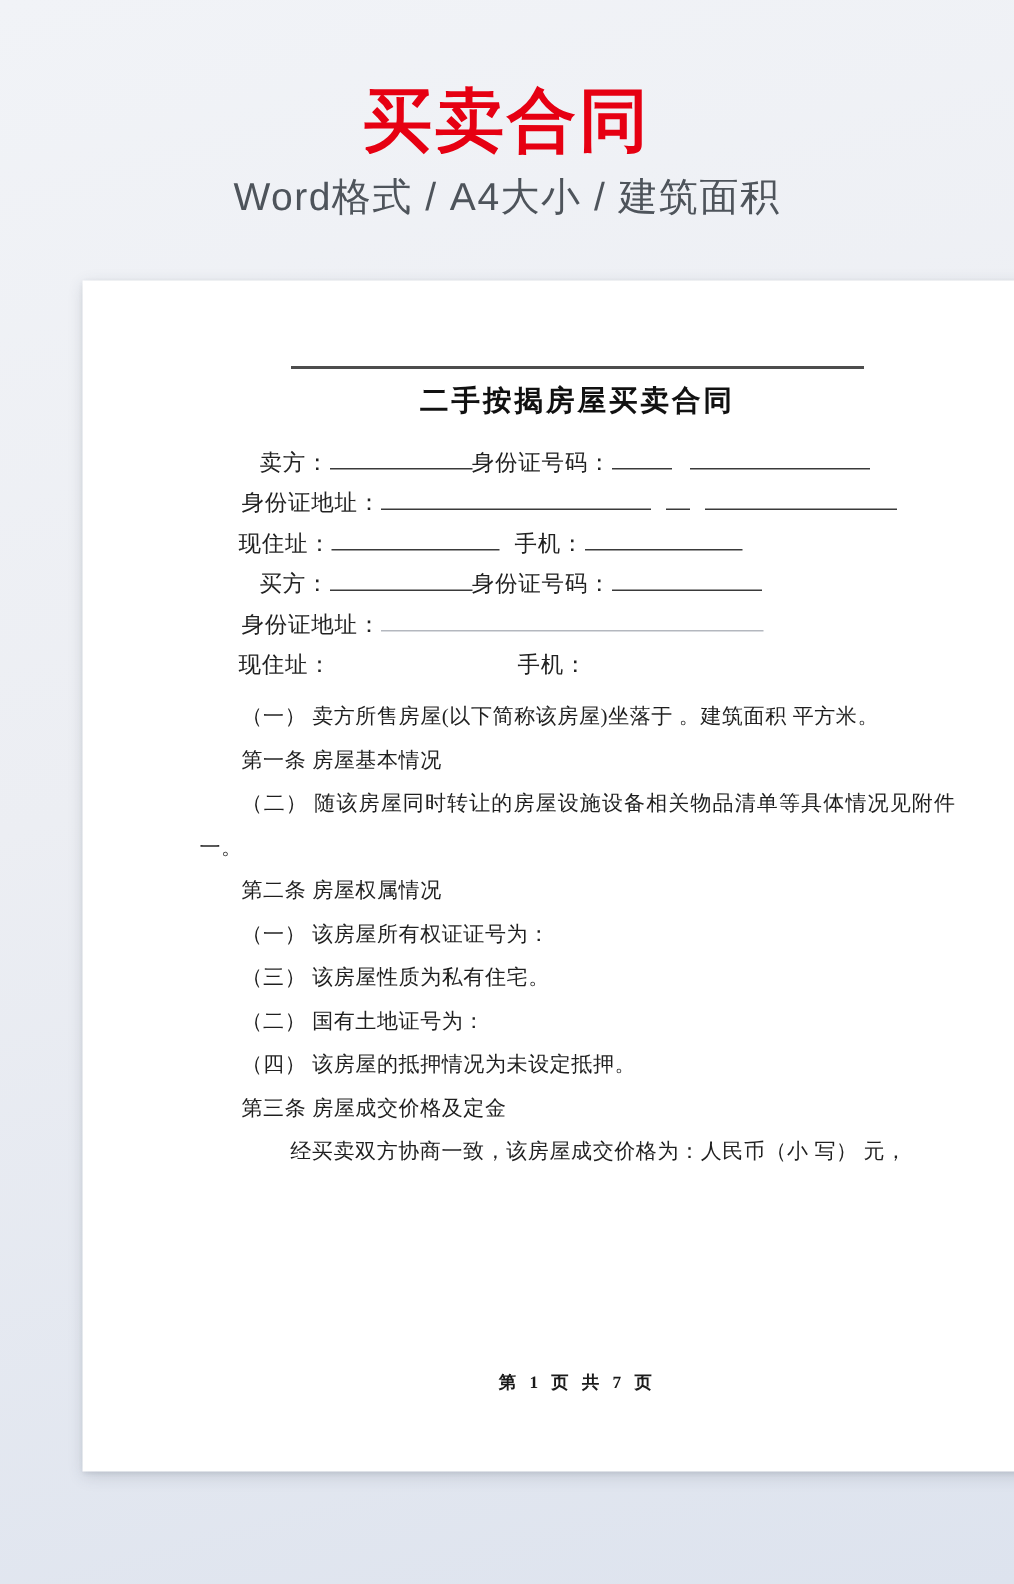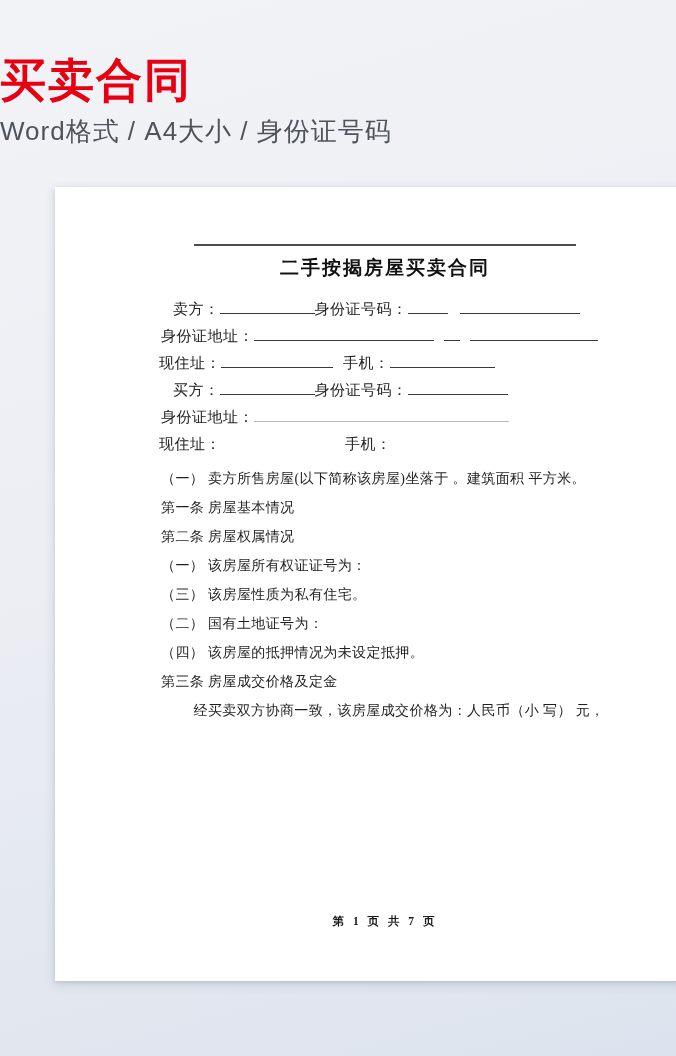--- a/index.html
+++ b/index.html
@@ -4,21 +4,21 @@
 <style>
   html,body{margin:0;padding:0;}
   .stage{
     position:relative;
     width:676px;height:1056px;
     overflow:hidden;
     background:linear-gradient(165deg,#f1f3f7 0%,#eceef3 45%,#dde3ee 100%);
     font-family:"Liberation Sans","DejaVu Sans",sans-serif;
   }
   
-  .header{padding-top:54px;}
+  .header{padding-top:54px;text-align:center;}
   .header h1{
     margin:0;
     font-size:46px;line-height:52px;
     font-weight:bold;
     letter-spacing:2px;
     color:#e60012;
   }
   .header .subtitle{
     margin:10px 0 0 0;
     font-size:26px;line-height:30px;
@@ -87,39 +87,40 @@
     font-family:"Liberation Serif","DejaVu Serif",serif;
   }
 </style>
 </head>
 <body>
 
 <div class="stage">
 
   <div class="header">
     <h1 style="color: rgb(230, 0, 18);">买卖合同</h1>
-    <p class="subtitle">Word格式 / A4大小 / 身份证号码</p>
+    <p class="subtitle">Word格式 / A4大小 / 建筑面积</p>
   </div>
 
   <div class="doc-page">
     <div class="title-rule"></div>
     <h2 class="doc-title">二手按揭房屋买卖合同</h2>
 
     <div class="form-rows">
         <div class="form-row" style="padding-left: 40px;"><span class="lbl">卖方：</span><span class="u" style="width: 95px;"></span><span class="lbl">身份证号码：</span><span class="u" style="width: 40px;"></span><span class="gap" style="width: 12px;"></span><span class="u" style="width: 120px;"></span></div>
         <div class="form-row" style="padding-left: 28px;"><span class="lbl">身份证地址：</span><span class="u" style="width: 180px;"></span><span class="gap" style="width: 10px;"></span><span class="u" style="width: 16px;"></span><span class="gap" style="width: 10px;"></span><span class="u" style="width: 128px;"></span></div>
         <div class="form-row" style="padding-left: 26px;"><span class="lbl">现住址：</span><span class="u" style="width: 112px;"></span><span class="gap" style="width: 10px;"></span><span class="lbl">手机：</span><span class="u" style="width: 105px;"></span></div>
         <div class="form-row" style="padding-left: 40px;"><span class="lbl">买方：</span><span class="u" style="width: 95px;"></span><span class="lbl">身份证号码：</span><span class="u" style="width: 100px;"></span></div>
         <div class="form-row" style="padding-left: 28px;"><span class="lbl">身份证地址：</span><span class="u light" style="width: 255px;"></span></div>
         <div class="form-row" style="padding-left: 26px;"><span class="lbl">现住址：</span><span class="gap" style="width: 124px;"></span><span class="lbl">手机：</span></div>
       </div>
 
     <div class="body-text">
       <p class="para indent">（一） 卖方所售房屋(以下简称该房屋)坐落于 。建筑面积 平方米。</p>
       <p class="para indent">第一条 房屋基本情况</p>
+      <p class="para indent">（二） 随该房屋同时转让的房屋设施设备相关物品清单等具体情况见附件一。</p>
       <p class="para indent">第二条 房屋权属情况</p>
       <p class="para indent">（一） 该房屋所有权证证号为：</p>
       <p class="para indent">（三） 该房屋性质为私有住宅。</p>
       <p class="para indent">（二） 国有土地证号为：</p>
       <p class="para indent">（四） 该房屋的抵押情况为未设定抵押。</p>
       <p class="para indent">第三条 房屋成交价格及定金</p>
       <p class="para indent nowrap">经买卖双方协商一致，该房屋成交价格为：人民币（小 写） 元，</p>
     </div>
 
     <div class="page-footer">第 1 页 共 7 页</div>

